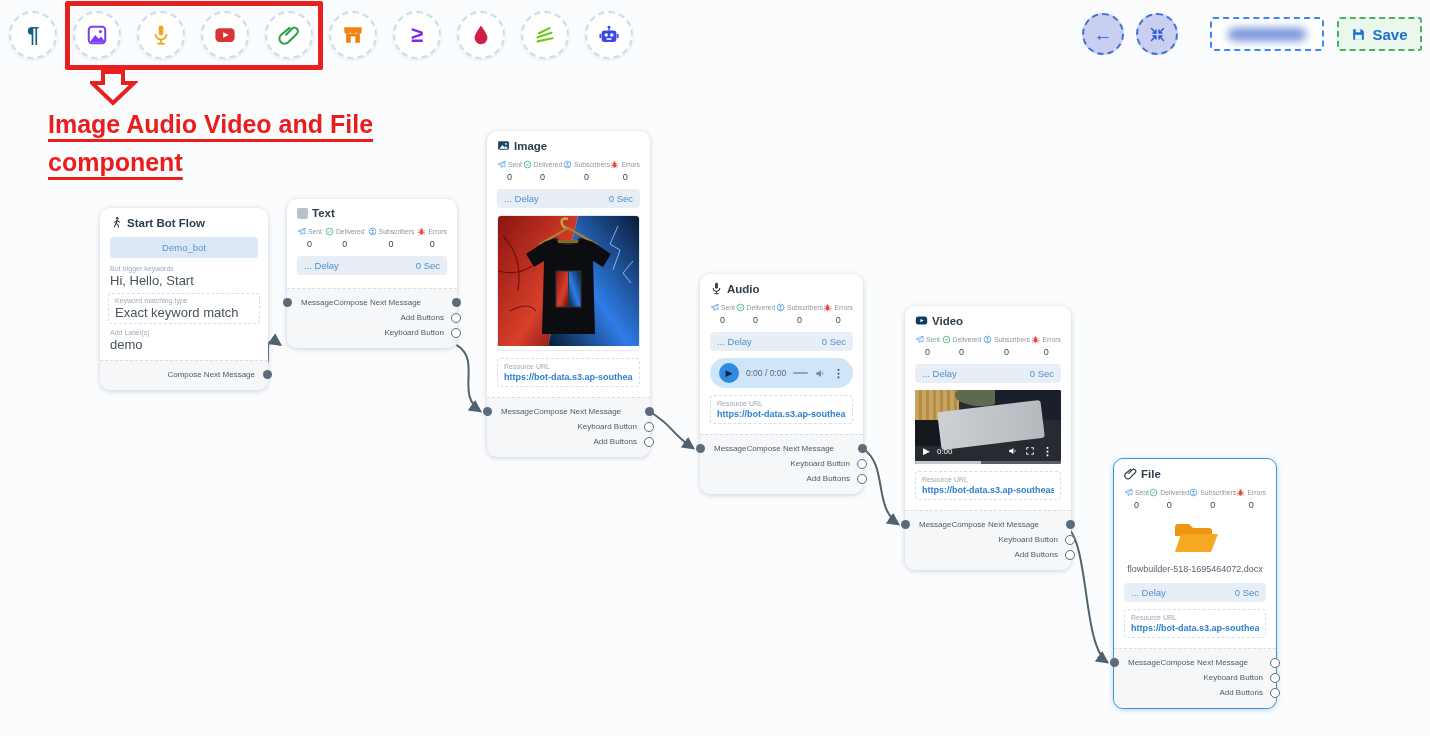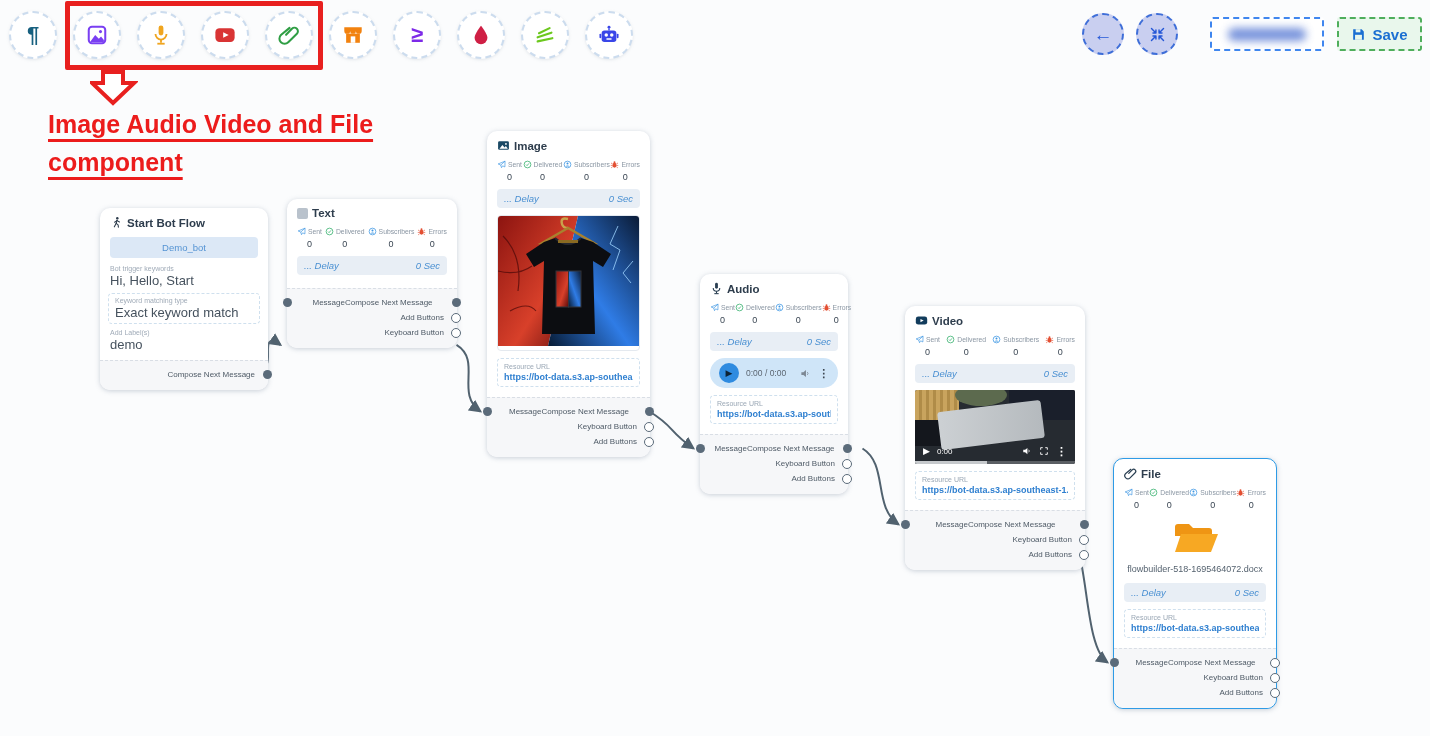--- a/index.html
+++ b/index.html
@@ -76,21 +76,21 @@
   .stats { display:flex; justify-content:space-between; margin-bottom:7px; }
   .stat { display:flex; flex-direction:column; align-items:center; gap:3px; }
   .stat-l { display:flex; align-items:center; gap:2px; font-size:6.8px; color:#8a96a3; }
   .stat-l svg { width:9px; height:9px; }
   .stat-v { font-size:9px; color:#394552; }
   .c-blue { color:#3e97e3; } .c-green { color:#2fae68; } .c-red { color:#e34f32; }
 
   .delay {
     background:#e8eef5; border-radius:4px; padding:4px 7px;
     display:flex; justify-content:space-between; align-items:center;
-    font-size:9.5px; color:#4a90d2; margin-bottom:7px;font-style:italic;
+    font-size:9.5px; color:#4a90d2; margin-bottom:7px;
   }
   .resource {
     border:1px dashed #cfe0ee; border-radius:4px; padding:4px 6px; margin-bottom:4px;
   }
   .res-label { font-size:7px; color:#9aa7b5; margin-bottom:2px; }
   .res-url {
     font-size:9px; font-weight:bold; color:#2e7fd0; white-space:nowrap;
     overflow:hidden; cursor:pointer;
   }
   .bubble {
@@ -99,21 +99,21 @@
   }
 
   .node-footer {
     background:#f6f7f9; border-top:1px dashed #d9dee5;
     border-radius:0 0 10px 10px; padding:6px 8px 8px 8px;
   }
   .prow {
     position:relative; height:15px; display:flex; align-items:center;
     justify-content:flex-end; font-size:8px; color:#4e5a66; padding-right:5px;
   }
-  .prow.split { justify-content:center; padding-left:6px; }
+  .prow.split { justify-content:flex-start; padding-left:6px; }
   .dot {
     position:absolute; width:9px; height:9px; border-radius:50%;
     background:#5b6b7a; top:3px; cursor:pointer;
   }
   .dot.r { right:-12px; }
   .dot.l { left:-12px; }
   .dot.hollow { background:#fff; border:1.6px solid #5b6b7a; width:10px; height:10px; }
 
   
   .pill {
@@ -564,21 +564,21 @@
         <span>Keyboard Button</span>
         <span class="dot hollow r"></span>
       </div>
     <div class="prow">
         <span>Add Buttons</span>
         <span class="dot hollow r"></span>
       </div>
   </div>
 </div>
 
-<div class="node" style="left:700px; top:274px; width:148px;">
+<div class="node" style="left:700px; top:274px; width:163px;">
   <div class="node-body">
     <div class="node-title">
         <svg style="color:#2a3f52">
           <use href="#s-mic"></use>
         </svg>
         <span>Audio</span>
       </div>
     <div class="stats">
       <div class="stat">
           <span class="stat-l">
@@ -648,21 +648,21 @@
         <span>Keyboard Button</span>
         <span class="dot hollow r"></span>
       </div>
     <div class="prow">
         <span>Add Buttons</span>
         <span class="dot hollow r"></span>
       </div>
   </div>
 </div>
 
-<div class="node" style="left:905px; top:306px; width:180px;">
+<div class="node" style="left:905px; top:306px; width:166px;">
   <div class="node-body">
     <div class="node-title">
         <svg style="color:#123c5c">
           <use href="#s-yt"></use>
         </svg>
         <span>Video</span>
       </div>
     <div class="stats">
       <div class="stat">
           <span class="stat-l">

